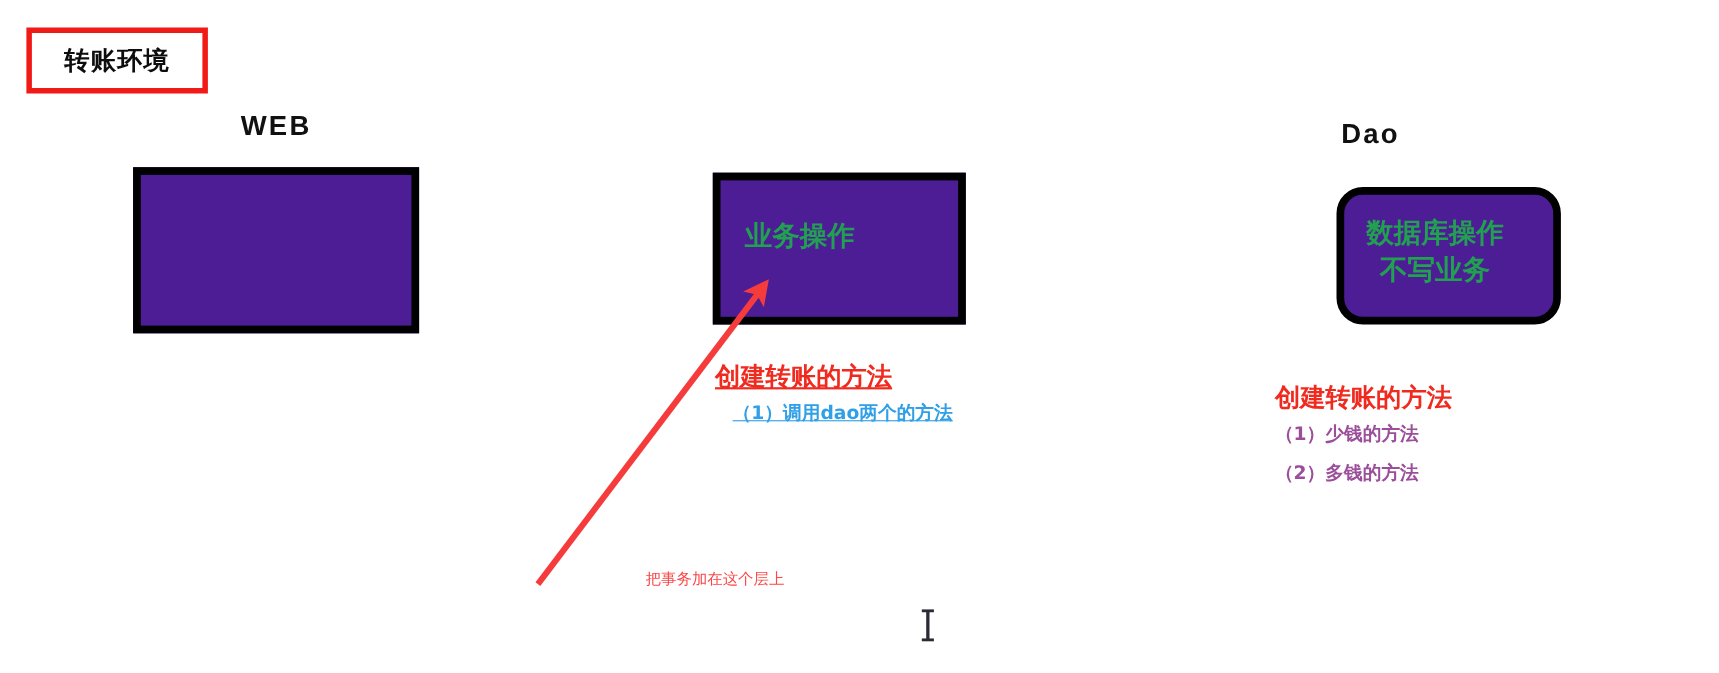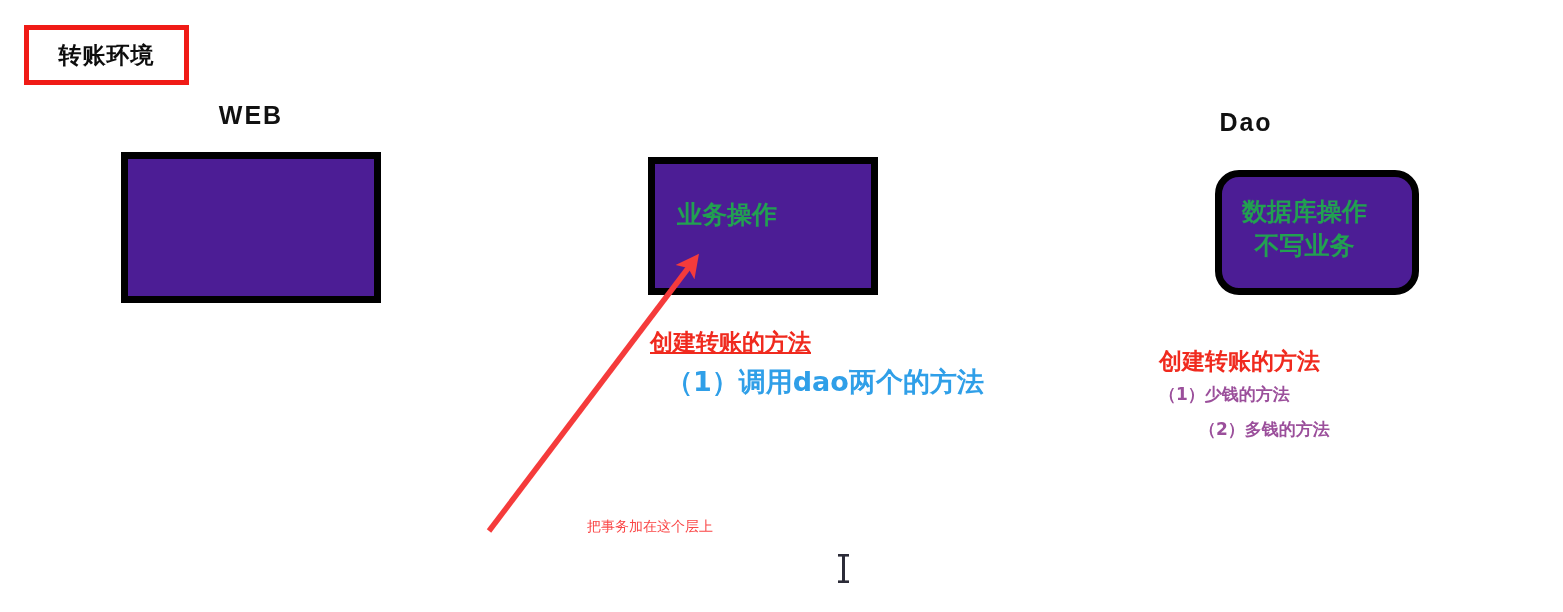--- a/index.html
+++ b/index.html
@@ -77,22 +77,23 @@
     position: absolute;
     white-space: nowrap;
     font-family: "DejaVu Sans", "Liberation Sans", sans-serif;
     font-weight: bold;
   }
   .note-heading {
     font-size: 23px;
     color: #f02a1e;
   }
   .note-sub-blue {
-    font-size: 27px;
+    font-size: 17px;
     color: #2f9fe8;
+    text-decoration: underline;
   }
   .note-sub-purple {
     font-size: 17px;
     color: #9b4f9b;
   }
   .note-footer {
     font-size: 14px;
     color: #fa4747;
     font-weight: normal;
   }
@@ -142,21 +143,21 @@
 
   <div class="layer-box rounded" style="left: 1215px; top: 170px; width: 204px; height: 125px;">
     <div class="box-text" style="left: 20px; top: 18px;">数据库操作
 不写业务</div>
   </div>
 
   <div class="note note-heading" style="left: 1159px; top: 346px;">创建转账的方法</div>
 
   <div class="note note-sub-purple" style="left: 1159px; top: 383px;">（1）少钱的方法</div>
 
-  <div class="note note-sub-purple" style="left: 1159px; top: 418px; margin-left: 40px;">（2）多钱的方法</div>
+  <div class="note note-sub-purple" style="left: 1159px; top: 418px;">（2）多钱的方法</div>
 
   <svg id="arrow-layer" viewBox="0 0 1563 612">
     <defs>
       <marker id="arrowhead" markerWidth="4.2" markerHeight="4.6" refX="2.1" refY="2.3" orient="auto">
         <polygon points="0,0.15 4.2,2.3 0,4.45 0.95,2.3" fill="#f53b3b"></polygon>
       </marker>
     </defs>
     <line x1="489" y1="531" x2="692" y2="263" stroke="#f53b3b" stroke-width="5.5" marker-end="url(#arrowhead)"></line>
   </svg>
 

